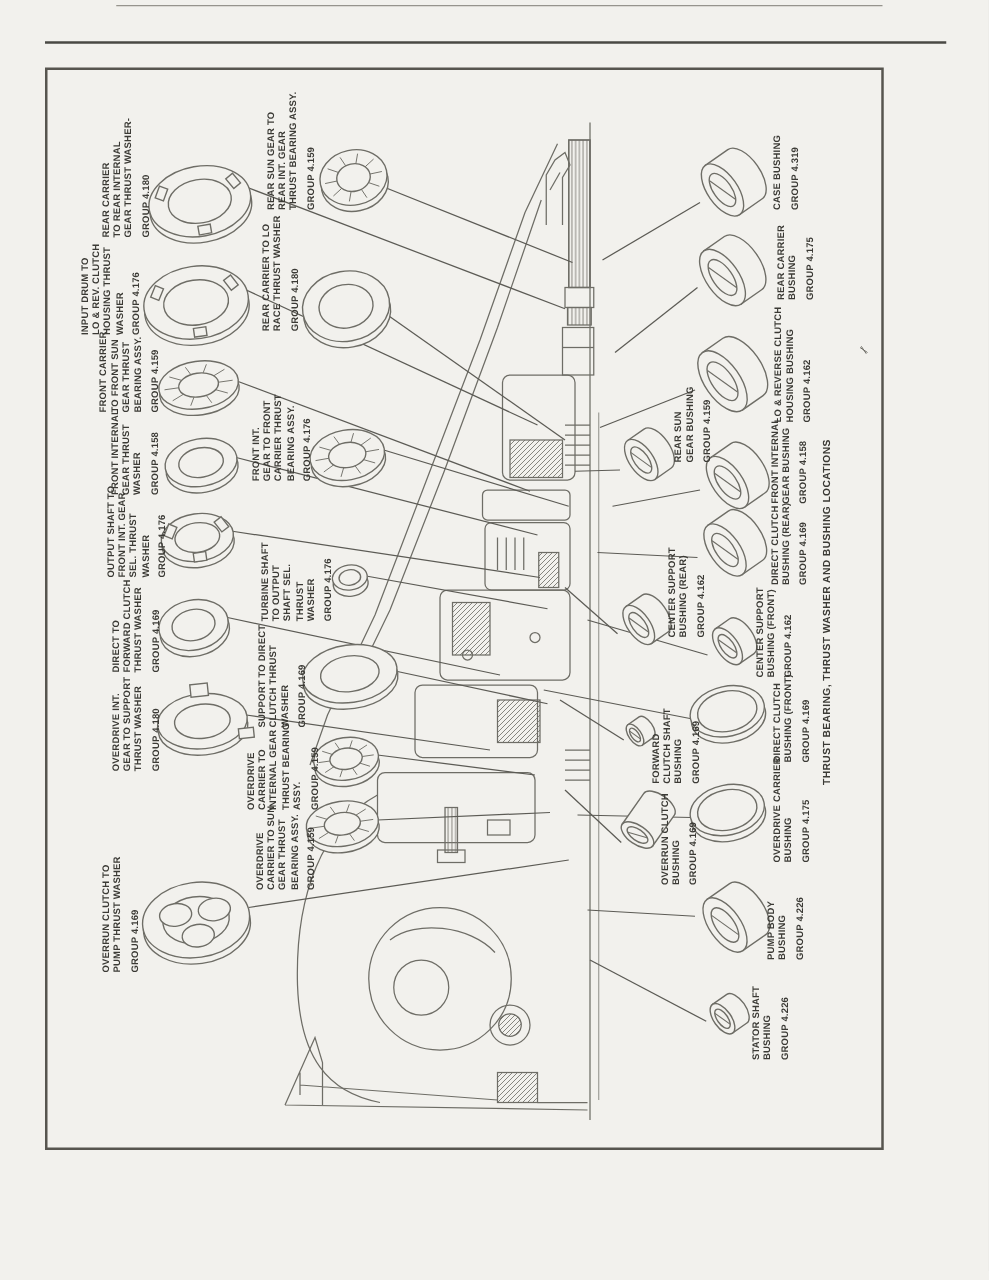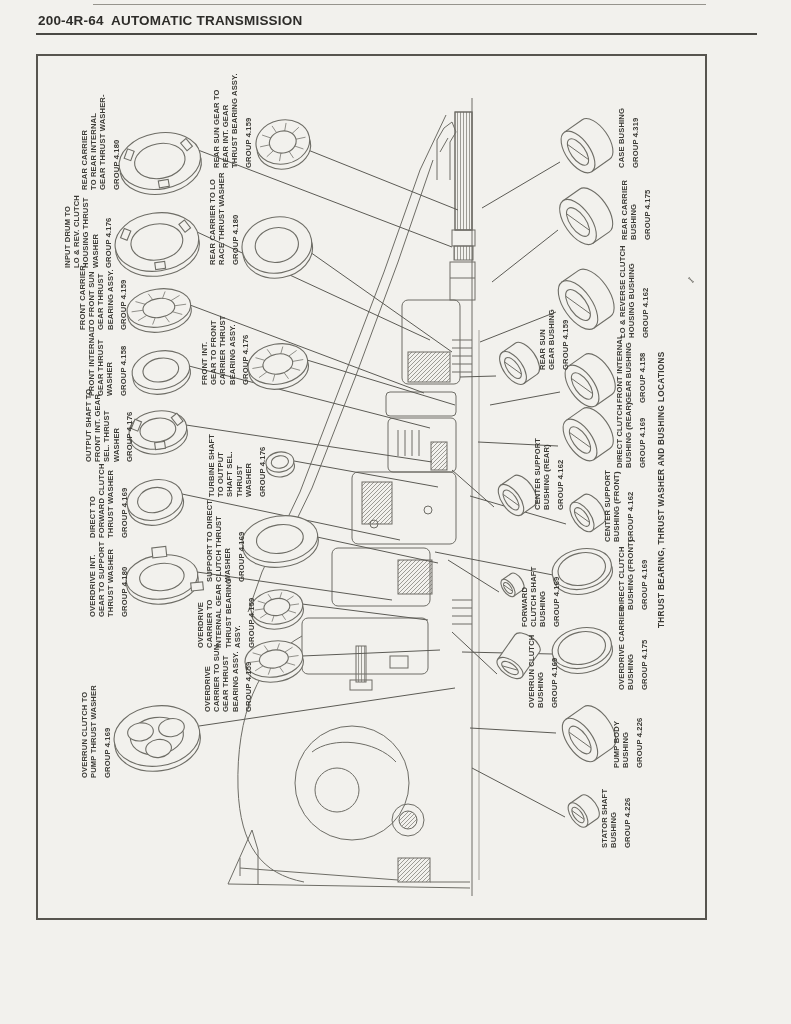--- a/index.html
+++ b/index.html
@@ -20,21 +20,20 @@
   .caption{position:absolute;left:657px;top:628px;transform:rotate(-90deg);transform-origin:0 0;
            width:240px;font-weight:bold;font-size:8.2px;color:#3b3a35;letter-spacing:.35px;
            white-space:nowrap;}
 </style>
 </head>
 <body>
 
 <div id="stage">
 
   <div class="topline"></div>
-  <div class="title">200-4R-64  AUTOMATIC TRANSMISSION</div>
   <div class="rule"></div>
   <div class="frame"></div>
 
   <svg id="diagram" width="791" height="1024" viewBox="0 0 791 1024">
     <defs>
       <pattern id="hv" width="3" height="3" patternUnits="userSpaceOnUse">
         <path d="M1.5 0 V3" stroke="#77766f" stroke-width="0.7"></path>
       </pattern>
       <pattern id="hd" width="4" height="4" patternUnits="userSpaceOnUse">
         <path d="M0 4 L4 0" stroke="#77766f" stroke-width="0.7"></path>

